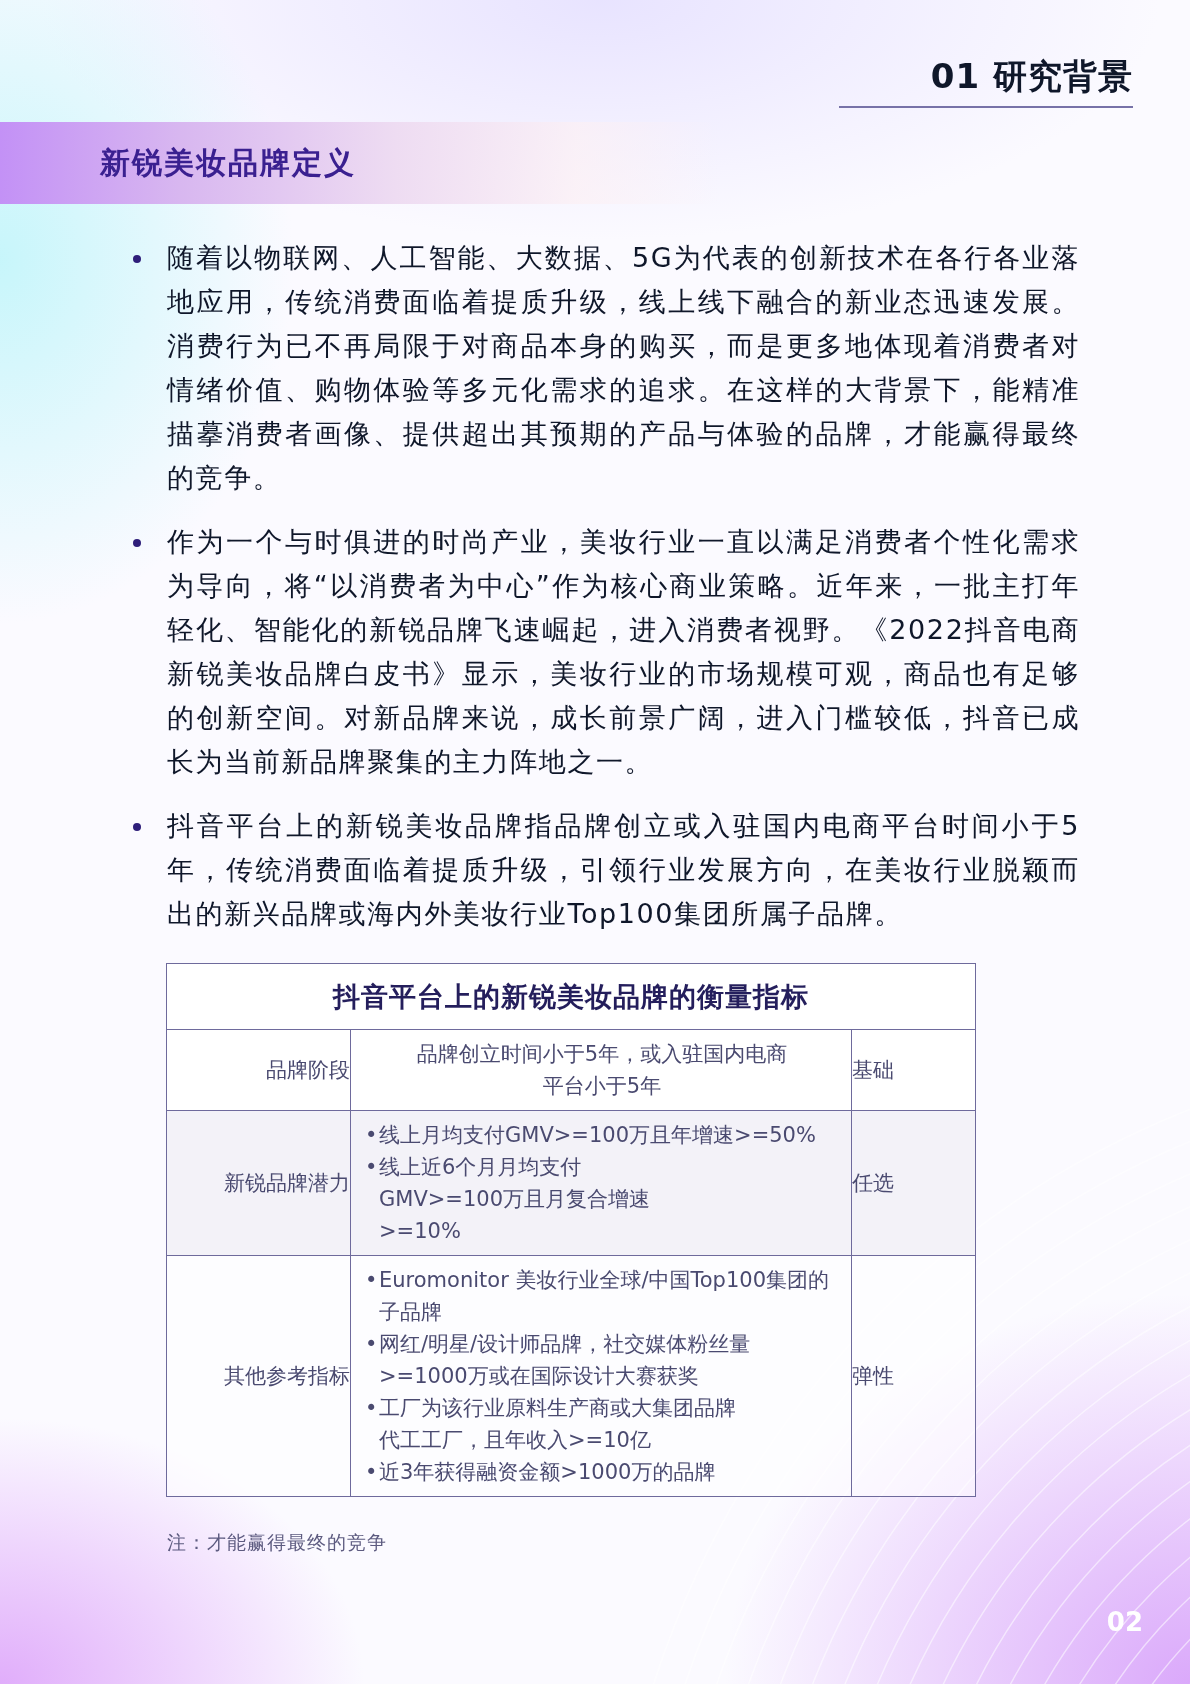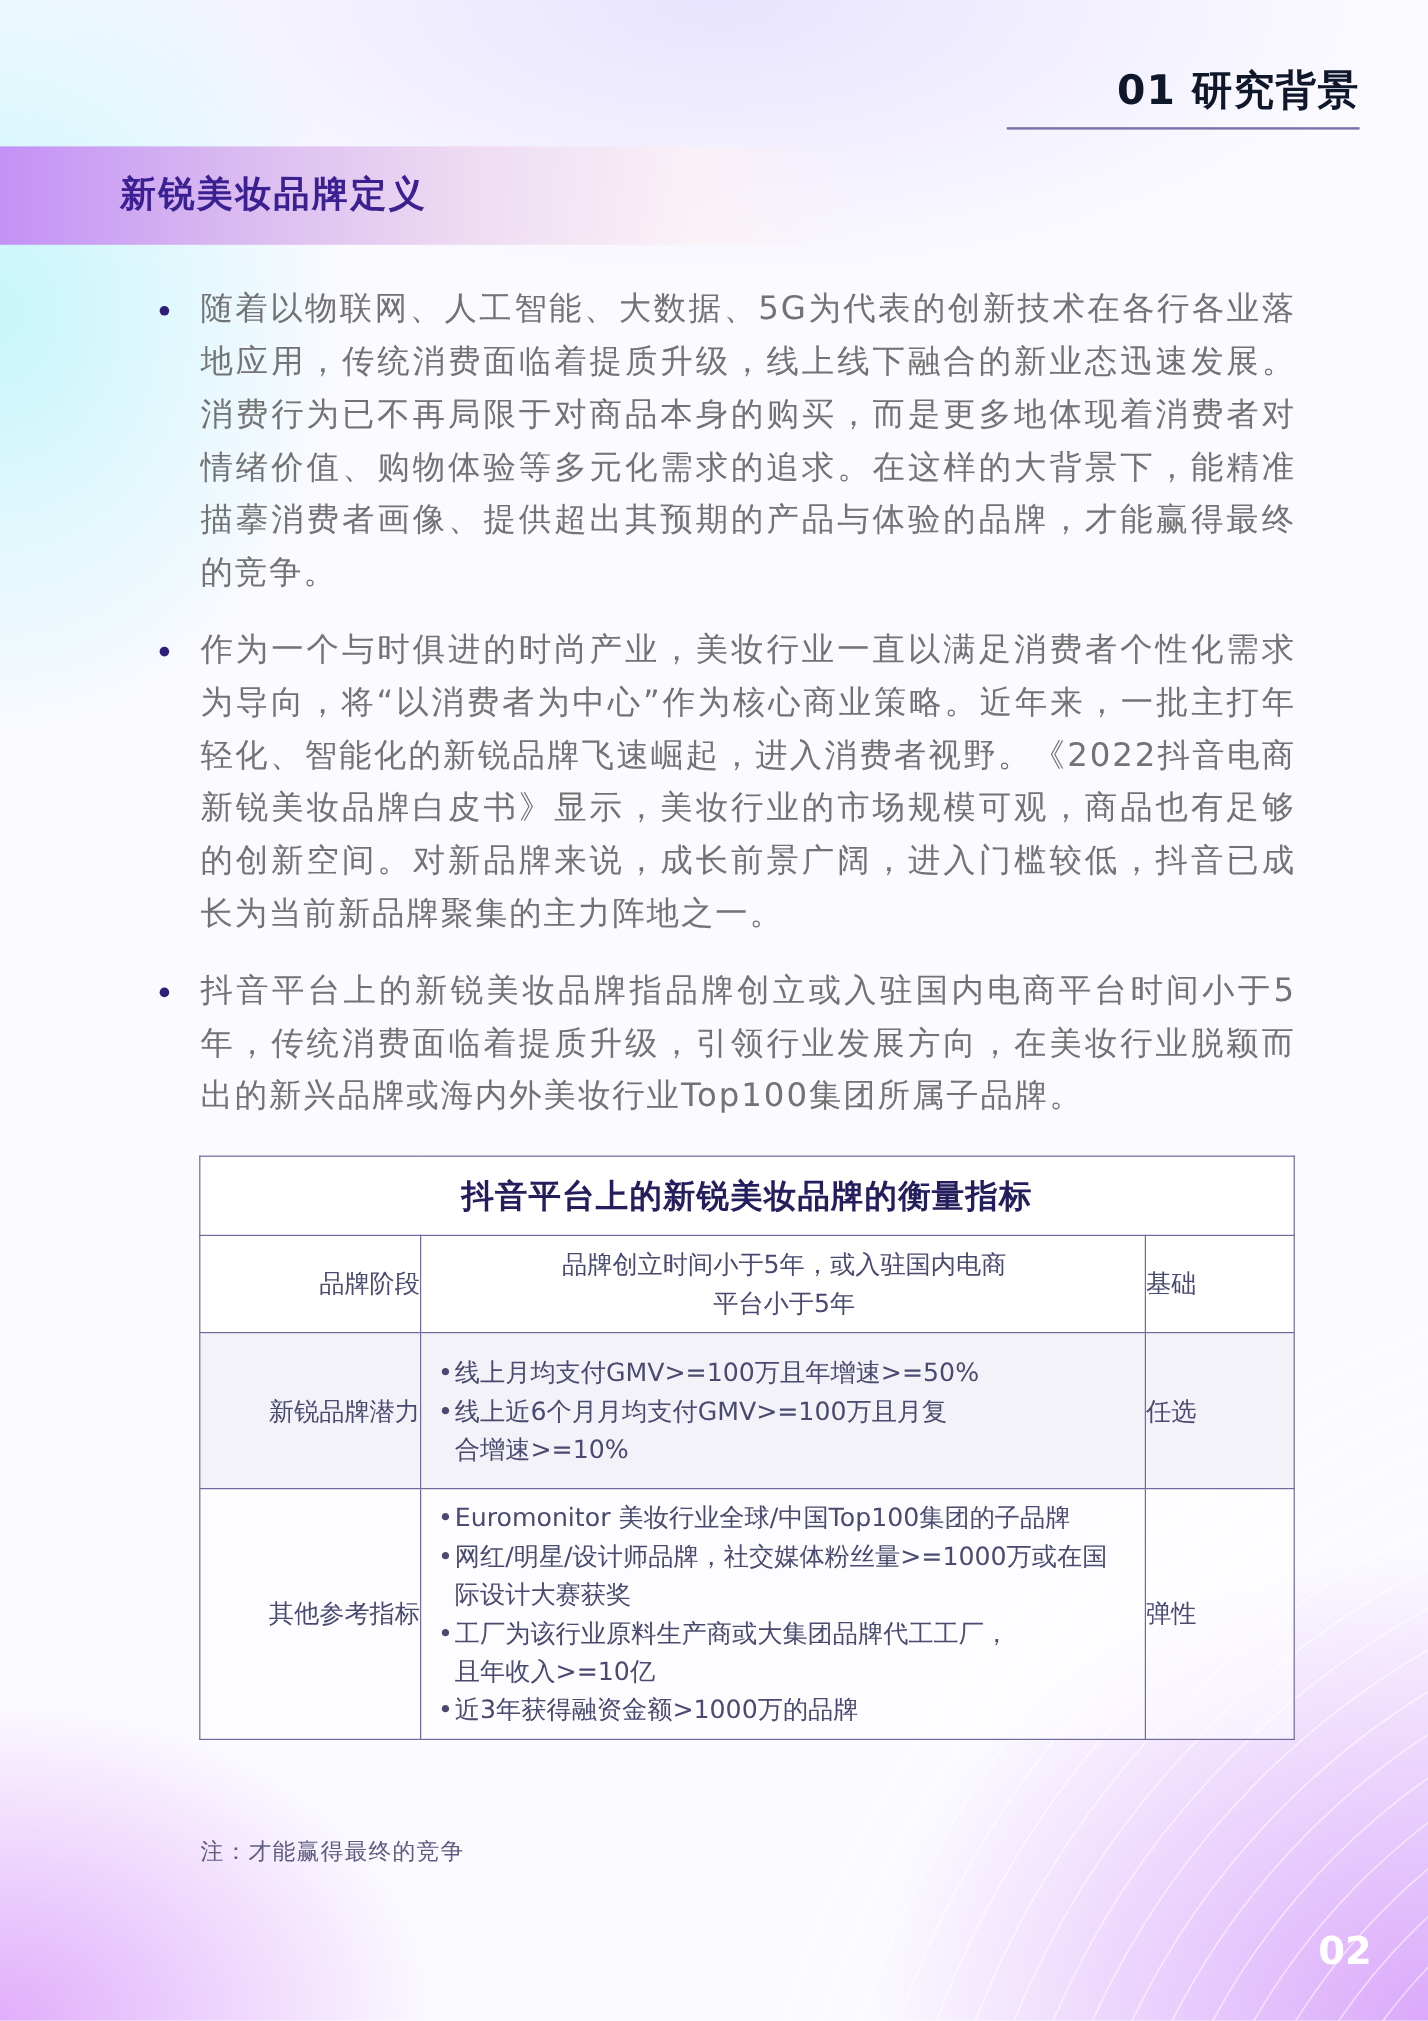--- a/index.html
+++ b/index.html
@@ -46,26 +46,26 @@
     font-size: 30px; font-weight: bold; color: #3a2090; letter-spacing: 2px; line-height: 58px;
   }
 
   .bullets { position: absolute; left: 130px; top: 236px; width: 950px; }
   .bullet { position: relative; padding-left: 37px; margin-bottom: 20px; }
   .bullet .dot {
     position: absolute; left: 3px; top: 19px; width: 8px; height: 8px; border-radius: 50%;
     background: #2e1e7a;
   }
   .bullet .txt {
-    font-size: 27px; line-height: 44px; color: #737373; letter-spacing: 1.6px;
+    font-size: 27px; line-height: 44px; color: #0f172a; letter-spacing: 1.6px;
     text-align: justify;
   }
 
   .metrics-table {
-    position: absolute; left: 166px; top: 963px; width: 913px;
+    position: absolute; left: 166px; top: 963px; width: 810px;
     border-collapse: collapse;
     font-size: 21px; color: #4a4a70;
   }
   .metrics-table td, .metrics-table th { border: 1.5px solid #6e6a9c; }
   .metrics-table .caption-cell {
     height: 66px; background: #ffffff; text-align: center;
     font-size: 27px; font-weight: bold; color: #241e5c; letter-spacing: 1px;
   }
   .metrics-table .head-row td { height: 76px; background: #f3f2f8; text-align: center; font-weight: normal; }
   .metrics-table .col1 { width: 184px; text-align: right; }
@@ -76,21 +76,21 @@
   .row-c td { background: rgba(255,255,255,0.55); }
   .crit-item { position: relative; padding-left: 14px; }
   .crit-item .mk { position: absolute; left: 0; top: 0; }
   .plain-line { padding-left: 8px; text-align: center; }
 
   .note {
     position: absolute; left: 167px; top: 1530px; font-size: 19px; color: #5d5b80; letter-spacing: 1px;
   }
   .page-num {
     position: absolute; right: 47px; top: 1607px;
-    font-size: 32px; font-weight: bold; color: #ffffff;
+    font-size: 26px; font-weight: bold; color: #ffffff;
   }
 </style>
 </head>
 <body>
 
 <div class="bg"></div>
 
 <div class="arcs">
   <svg viewBox="0 0 560 620" preserveAspectRatio="none">
     <g fill="none" stroke="#ffffff" stroke-width="1.4">

